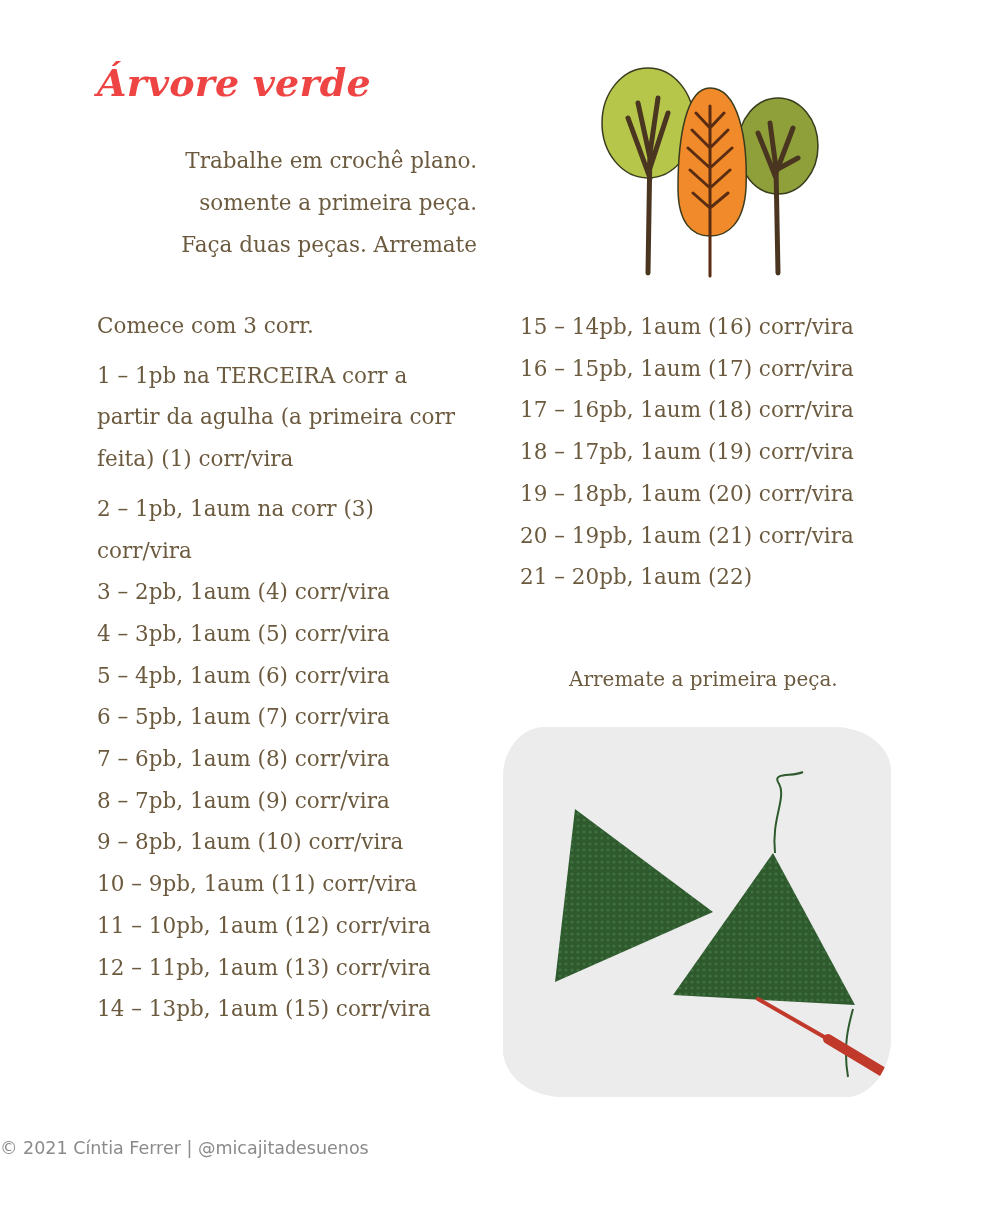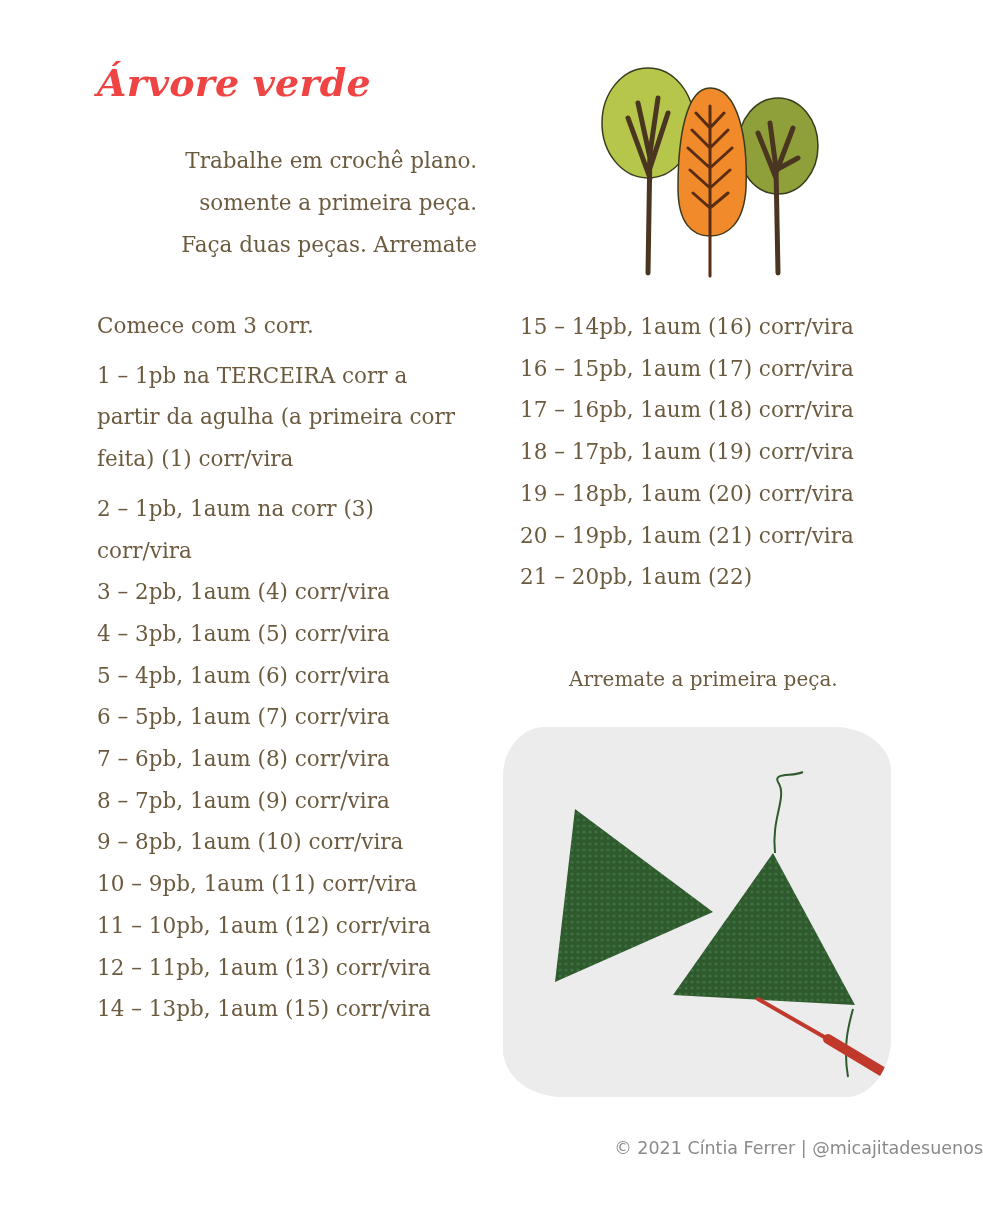--- a/index.html
+++ b/index.html
@@ -16,21 +16,21 @@
     .col li { margin: 0; white-space: nowrap; }
     .col-left { left: 97px; top: 305px; width: 400px; }
     .col-left li.wrap { white-space: normal; width: 360px; margin-top: 8px; }
     .col-right { left: 520px; top: 306px; width: 420px; }
     .finish { position: absolute; left: 551px; top: 640px; margin: 18px; font-size: 20px; line-height: 42px; }
     .trees { position: absolute; left: 598px; top: 58px; width: 225px; height: 220px; }
     .photo { position: absolute; left: 503px; top: 727px; width: 388px; height: 370px;
              background: #ececec; border-radius: 42px 58px 46px 60px / 50px 44px 60px 48px;
              overflow: hidden; }
     .photo svg { width: 100%; height: 100%; display: block; }
-    .footer { position: absolute; left: 0; right: 0; top: 1138px; text-align: right;
+    .footer { position: absolute; left: 0; right: 0; top: 1138px; text-align: left;
               font-family: "DejaVu Sans", sans-serif; font-size: 17.5px; color: #8a8a8a; margin: 0; }
   </style>
 </head>
 <body>
 
 <h1 class="title">Árvore verde</h1>
 
 <div class="intro">
   <p>Trabalhe em crochê plano.</p>
   <p>somente a primeira peça.</p>

